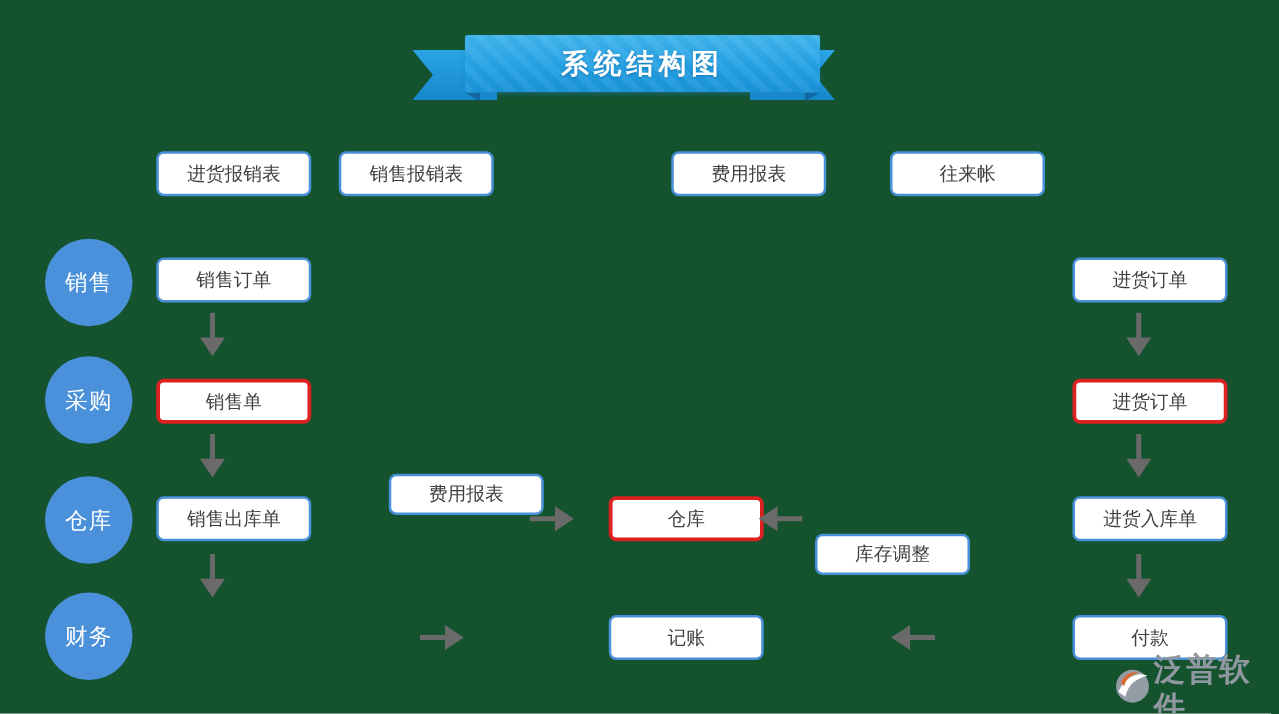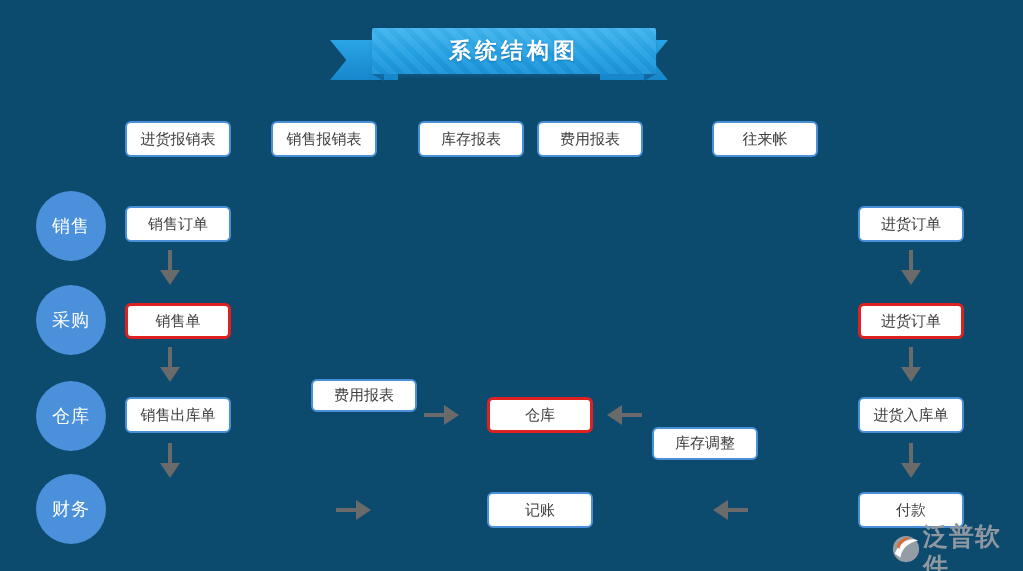--- a/index.html
+++ b/index.html
@@ -3,21 +3,21 @@
 <meta charset="utf-8">
 <style>
   * { margin: 0; padding: 0; box-sizing: border-box; }
   html, body { background: #ffffff; }
   body { font-family: "Liberation Sans", sans-serif; }
 
   .stage {
     position: relative;
     width: 1023px;
     height: 571px;
-    background: #0c4a6e;
+    background: #14532d;
     overflow: hidden;
   }
 
   
   .ribbon-tail {
     position: absolute;
     top: 40px;
     width: 68px;
     height: 40px;
     background: linear-gradient(180deg, #2aa5e6 0%, #1787cc 100%);
@@ -71,21 +71,21 @@
     font-size: 18px;
     letter-spacing: 1px;
     display: flex;
     align-items: center;
     justify-content: center;
   }
 
   
   .node {
     position: absolute;
-    width: 106px;
+    width: 124px;
     height: 36px;
     background: #ffffff;
     border: 2px solid #4a90d9;
     border-radius: 6px;
     color: #404040;
     font-size: 15px;
     display: flex;
     align-items: center;
     justify-content: center;
     white-space: nowrap;
@@ -128,21 +128,20 @@
   <div class="ribbon-fold right"></div>
   <div class="ribbon-band">系统结构图</div>
 
   <div class="lane-circle" style="top:191px">销售</div>
   <div class="lane-circle" style="top:285px">采购</div>
   <div class="lane-circle" style="top:381px">仓库</div>
   <div class="lane-circle" style="top:474px">财务</div>
 
   <div class="node" style="left:125px; top:121px">进货报销表</div>
   <div class="node" style="left:271px; top:121px">销售报销表</div>
-  <div class="node" style="left:418px; top:121px">库存报表</div>
   <div class="node" style="left:537px; top:121px">费用报表</div>
   <div class="node" style="left:712px; top:121px">往来帐</div>
 
   <div class="node" style="left:125px; top:206px">销售订单</div>
   <div class="node" style="left:858px; top:206px">进货订单</div>
 
   <div class="node red" style="left:125px; top:303px">销售单</div>
   <div class="node red" style="left:858px; top:303px">进货订单</div>
 
   <div class="node" style="left:125px; top:397px">销售出库单</div>

